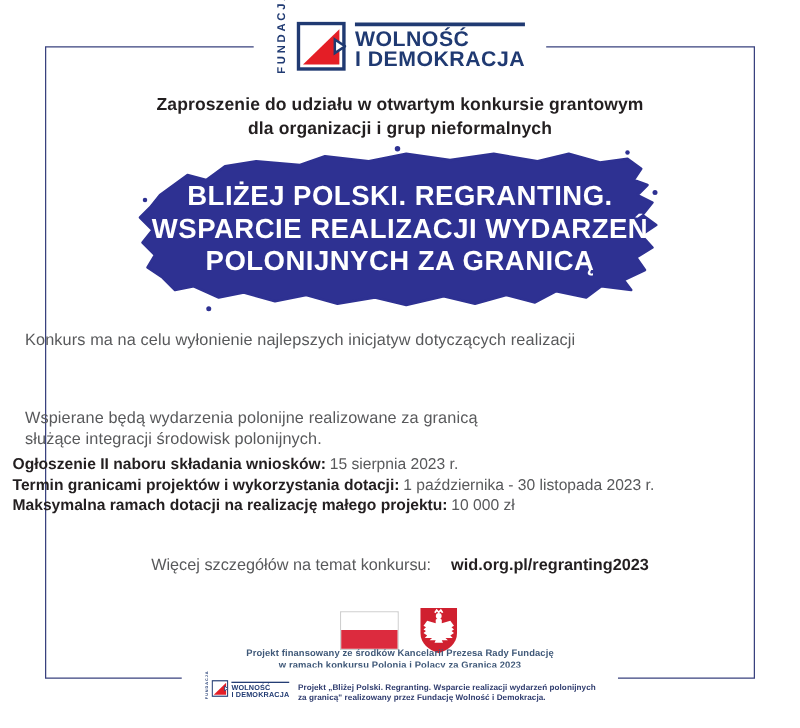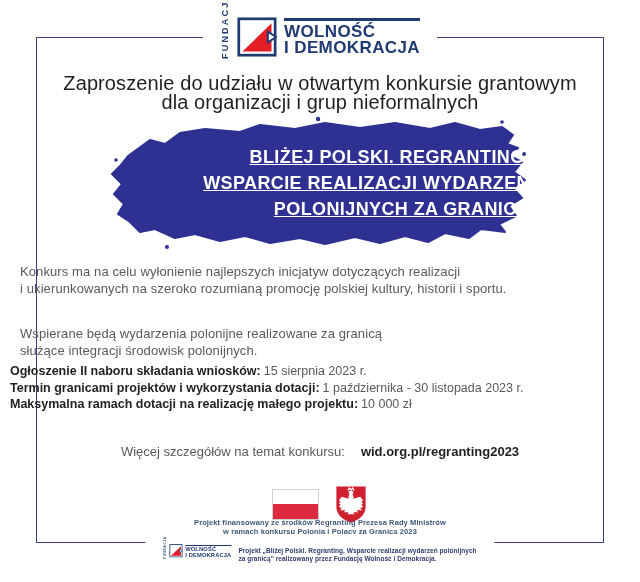--- a/index.html
+++ b/index.html
@@ -21,28 +21,28 @@
     writing-mode:vertical-rl;transform:rotate(180deg);
     font-size:9px;font-weight:bold;letter-spacing:2.2px;color:#203a72;height:44px;
     text-align:center;
   }
   .logo-box{width:40px;height:40px;flex:0 0 auto;}
   .logo-words{display:flex;flex-direction:column;color:#203a72;font-weight:bold;
     border-top:3px solid #203a72;padding-top:3px;line-height:16px;font-size:17px;
     letter-spacing:.4px;white-space:nowrap;}
   
   .invitation{position:absolute;top:74px;left:0;right:0;text-align:center;
-    font-size:20px;font-weight:normal;color:#231f20;line-height:19px;letter-spacing:.1px;}
+    font-size:14px;font-weight:bold;color:#231f20;line-height:19px;letter-spacing:.1px;}
   
   .banner{position:absolute;top:114px;left:50%;transform:translateX(-50%);
     width:420px;height:140px;}
   .banner svg{position:absolute;left:0;top:0;}
-  .banner-text{position:absolute;left:0;right:0;top:30px;text-align:right;
-    color:#ffffff;font-weight:bold;font-size:18px;line-height:26px;letter-spacing:.4px;
-    white-space:nowrap;text-decoration:underline;}
+  .banner-text{position:absolute;left:0;right:0;top:30px;text-align:center;
+    color:#ffffff;font-weight:bold;font-size:22px;line-height:26px;letter-spacing:.4px;
+    white-space:nowrap;}
   
   .para{position:absolute;left:20px;right:20px;text-align:left;color:#58595b;
     font-size:13px;line-height:17px;letter-spacing:.1px;}
   .p1{top:263px;}
   .p2{top:325px;}
   
   .details{position:absolute;top:363px;left:10px;right:10px;
     font-size:12.5px;line-height:16.5px;color:#58595b;}
   .details b{color:#231f20;}
   .details .val{margin-left:3px;}
@@ -117,21 +117,20 @@
     </svg>
     <div class="banner-text">
       <div>BLIŻEJ POLSKI. REGRANTING.</div>
       <div>WSPARCIE REALIZACJI WYDARZEŃ</div>
       <div>POLONIJNYCH ZA GRANICĄ</div>
     </div>
   </div>
 
   <div class="para p1">
     <div>Konkurs ma na celu wyłonienie najlepszych inicjatyw dotyczących realizacji</div>
-    <div>i ukierunkowanych na szeroko rozumianą promocję polskiej kultury, historii i sportu.</div>
   </div>
 
   <div class="para p2">
     <div>Wspierane będą wydarzenia polonijne realizowane za granicą</div>
     <div>służące integracji środowisk polonijnych.</div>
   </div>
 
   <div class="details">
     <div>
       <b>Ogłoszenie II naboru składania wniosków:</b><span class="val">15 sierpnia 2023 r.</span>
@@ -158,21 +157,21 @@
       <path fill="#ffffff" d="M17,9 L19.5,11 L19.5,14 L26.5,12 L29.5,16 L27.5,17.3 L29.5,19
         L27.5,20.3 L29.5,22 L26.5,24 L28.5,26 L22.5,26 L24.5,28 L19.5,28 L20.5,30
         L13.5,30 L14.5,28 L9.5,28 L11.5,26 L5.5,26 L7.5,24 L4.5,22 L6.5,20.3
         L4.5,19 L6.5,17.3 L4.5,16 L7.5,12 L14.5,14 L14.5,11 Z"></path>
       <circle cx="17" cy="8" r="2.4" fill="#ffffff"></circle>
       <path d="M13.8,5.4 L15.3,3.2 L17,5 L18.7,3.2 L20.2,5.4" stroke="#ffffff" stroke-width="1.4" fill="none"></path>
     </svg>
   </div>
 
   <div class="funding">
-    <div>Projekt finansowany ze środków Regranting Prezesa Rady Ministrów</div>
+    <div>Projekt finansowany ze środków Kancelarii Prezesa Rady Fundację</div>
     <div>w ramach konkursu Polonia i Polacy za Granicą 2023</div>
   </div>
 
   <div class="bottom-strip">
     <div class="logo-mini">
       <div class="scaler">
         <div class="logo-vert">FUNDACJA</div>
         <div>
           <svg width="40" height="40" viewBox="0 0 44 44">
             <rect x="2" y="2" width="40" height="40" fill="#ffffff" stroke="#203a72" stroke-width="3"></rect>

